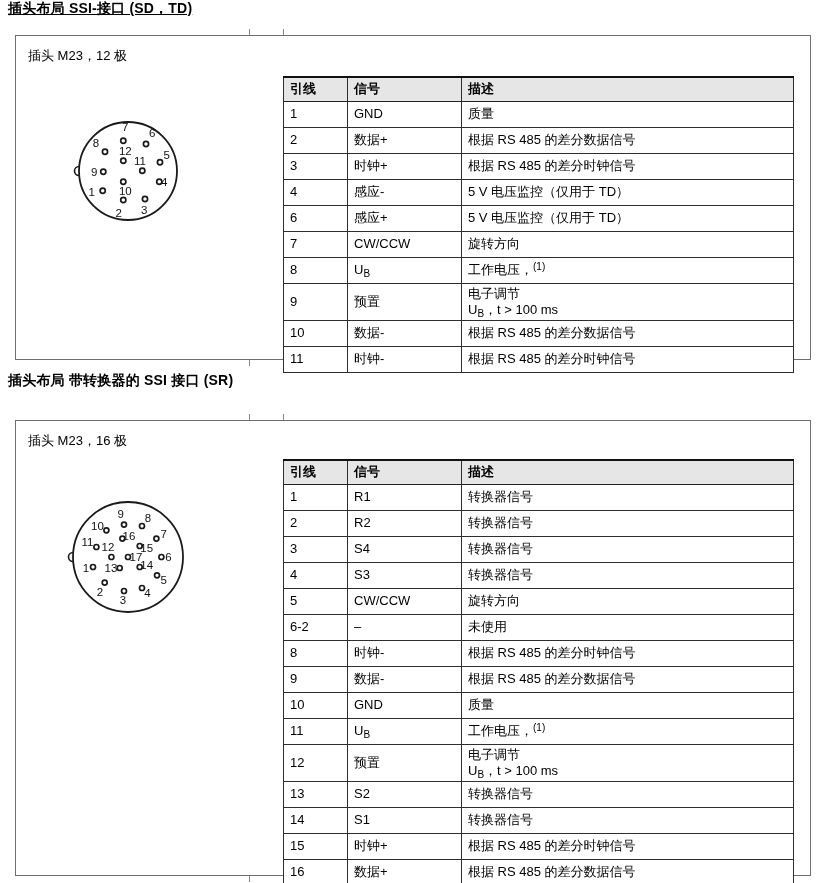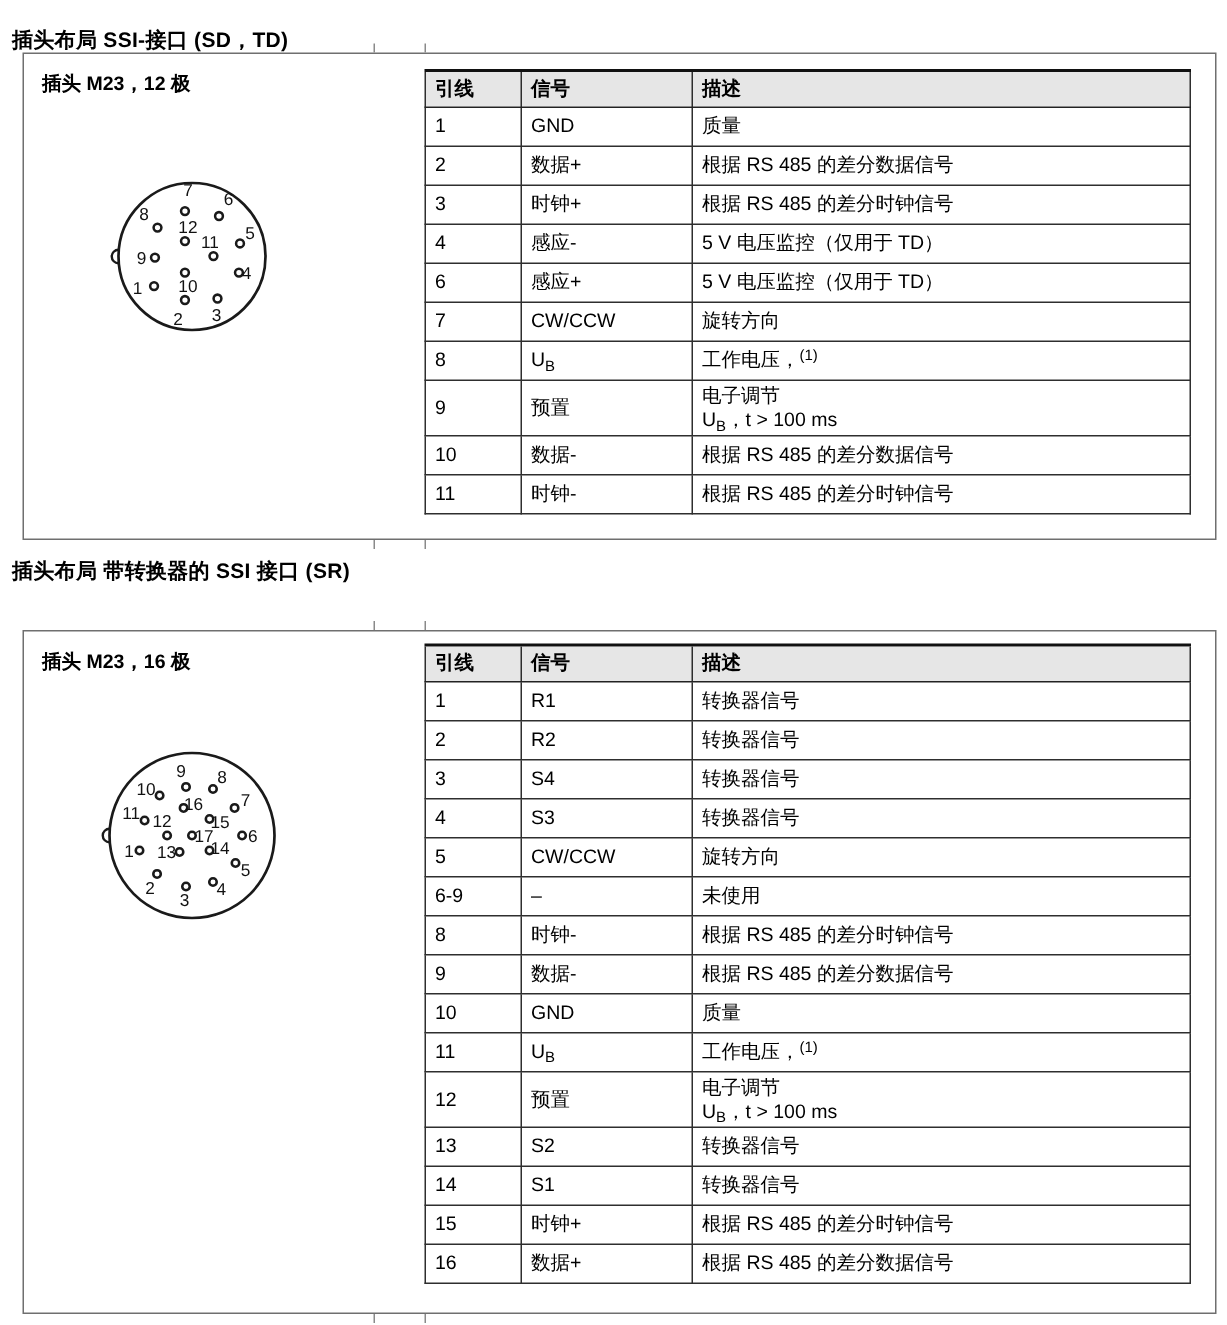--- a/index.html
+++ b/index.html
@@ -11,43 +11,43 @@
   .section-title{
     position:absolute;left:8px;font-size:14px;font-weight:bold;
     letter-spacing:0.2px;white-space:nowrap;
   }
   .frame{
     position:absolute;left:15px;border:1px solid #6f6f6f;background:#fff;
   }
   .tick{position:absolute;width:1px;height:6px;background:#8a8a8a;}
   .tick.top{top:-7px;}
   .tick.bottom{bottom:-7px;}
-  .caption{position:absolute;left:12px;top:11px;font-size:13px;white-space:nowrap;font-weight:bold;}
+  .caption{position:absolute;left:12px;top:11px;font-size:13px;white-space:nowrap;}
   .connector-svg{position:absolute;overflow:visible;}
   table.pin-table{
     position:absolute;left:267px;border-collapse:collapse;table-layout:fixed;
     width:511px;font-size:13px;line-height:16px;background:#fff;
   }
   table.pin-table th,table.pin-table td{
     border:1px solid #2e2e2e;padding:2px 6px;text-align:left;vertical-align:middle;
     overflow:hidden;white-space:nowrap;
   }
-  table.pin-table{border:1.5px solid #1d1d1d;}
+  table.pin-table{border:1.5px solid #1d1d1d;margin-top:30px;}
   table.pin-table thead tr{height:24px;}
   table.pin-table thead th{
     font-weight:bold;border-top:2px solid #111;border-bottom:1.5px solid #222;
   }
   table.pin-table tbody tr{height:26px;}
   sub{font-size:10px;vertical-align:-3px;line-height:0;}
   sup{font-size:10px;vertical-align:4px;line-height:0;}
 </style>
 </head>
 <body>
 
-<div class="section-title" style="top:18px;">插头布局 SSI-接口 (SD，TD)</div>
+<div class="section-title" style="top:0;text-decoration:underline;">插头布局 SSI-接口 (SD，TD)</div>
 
 <div class="frame" style="top:35px;width:794px;height:323px;">
   <div class="tick top" style="left:233px;"></div>
   <div class="tick top" style="left:267px;"></div>
   <div class="tick bottom" style="left:233px;"></div>
   <div class="tick bottom" style="left:267px;"></div>
 
   <div class="caption">插头 M23，12 极</div>
 
   <svg class="connector-svg" style="left:42px;top:75px;" width="140" height="127" viewBox="0 0 140 127">
@@ -229,21 +229,21 @@
           <td>4</td>
           <td>S3</td>
           <td>转换器信号</td>
         </tr>
         <tr>
           <td>5</td>
           <td>CW/CCW</td>
           <td>旋转方向</td>
         </tr>
         <tr>
-          <td>6-9</td>
+          <td>6-2</td>
           <td>–</td>
           <td>未使用</td>
         </tr>
         <tr>
           <td>8</td>
           <td>时钟-</td>
           <td>根据 RS 485 的差分时钟信号</td>
         </tr>
         <tr>
           <td>9</td>

